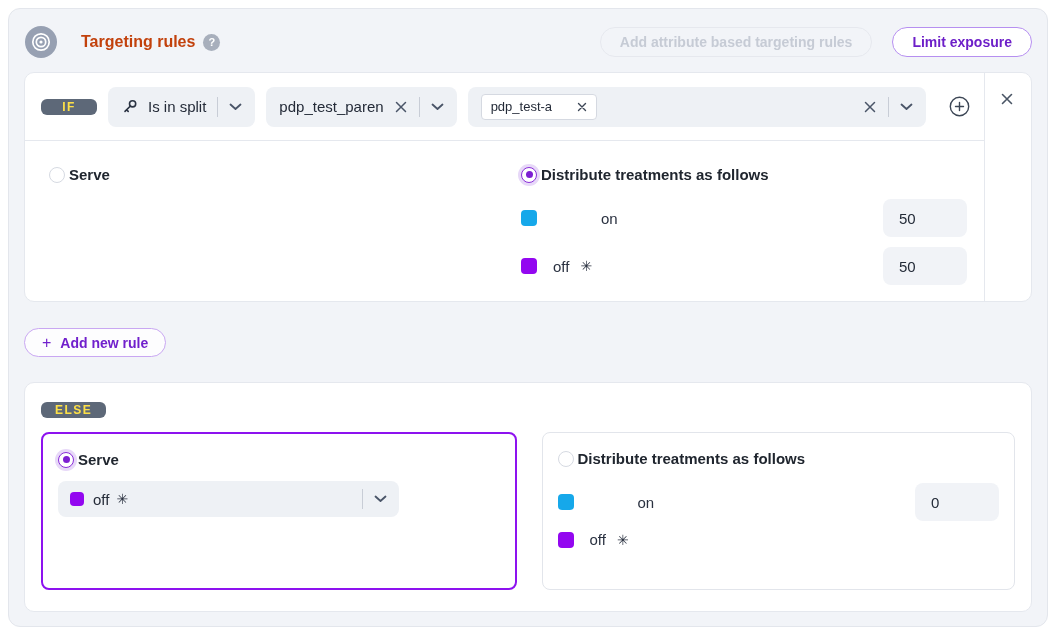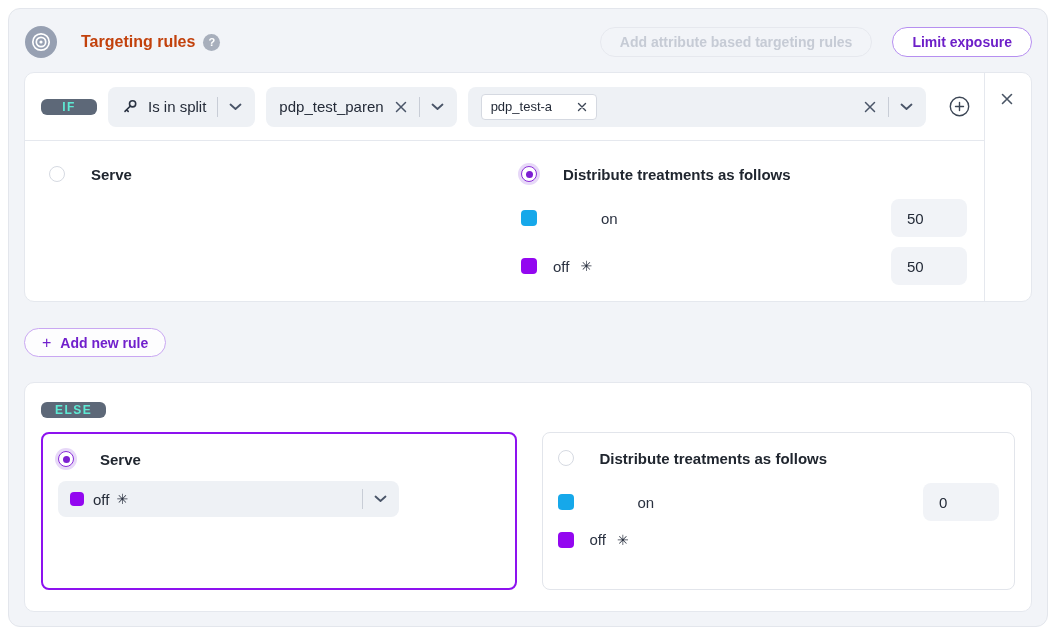--- a/index.html
+++ b/index.html
@@ -47,21 +47,21 @@
   }
   .card-main { flex: 1; display: flex; flex-direction: column; min-width: 0; }
   .card-aside { flex: 0 0 47px; border-left: 1px solid #e5e8ee; display: flex; justify-content: center; padding-top: 19px; }
   .close-x { width: 16px; height: 16px; cursor: pointer; }
 
   .cond-row {
     display: flex; align-items: center; gap: 11px; padding: 0 14px 0 16px;
     height: 75px; border-bottom: 1px solid #e5e8ee;
   }
   .badge {
-    background: #5d6878; color: #5eead4; font-size: 12px; font-weight: bold;
+    background: #5d6878; color: #fde047; font-size: 12px; font-weight: bold;
     letter-spacing: 1.5px; border-radius: 6px; height: 16px; min-width: 56px;
     display: inline-flex; align-items: center; justify-content: center; padding: 0 14px;
   }
   .pill {
     background: #eef1f5; border-radius: 8px; height: 40px;
     display: flex; align-items: center; padding: 0 13px; cursor: pointer;
   }
   .pill-text { font-size: 15px; color: #242b38; white-space: nowrap; }
   .pill .clip { max-width: 114px; overflow: hidden; }
   .vdiv { width: 1px; height: 20px; background: #c8cdd6; margin: 0 11px; flex: 0 0 auto; }
@@ -74,40 +74,40 @@
     display: inline-flex; align-items: center; gap: 25px; padding: 0 9px;
     font-size: 13px; color: #242b38;
   }
   .plus-circle { margin-left: 12px; cursor: pointer; display: flex; align-items: center; }
 
   
   .serve-area { display: flex; flex: 1; padding: 16px 17px 16px 24px; }
   .serve-left { flex: 0 0 472px; padding-top: 9px; }
   .dist-right { flex: 1; padding-top: 9px; }
 
-  .radio-row { display: flex; align-items: flex-start; gap: 26px; cursor: pointer; }
+  .radio-row { display: flex; align-items: center; gap: 4px; cursor: pointer; }
   .radio {
     width: 16px; height: 16px; border-radius: 50%; background: #fff;
     border: 1.5px solid #d6dae2; flex: 0 0 auto;
   }
   .radio.sel {
     border: 1.5px solid #8a2dd9; box-shadow: 0 0 0 3px #e7d8f8;
     display: flex; align-items: center; justify-content: center;
   }
   .radio.sel::after { content: ""; width: 7px; height: 7px; border-radius: 50%; background: #7d1fd2; }
   .radio-label { font-size: 15px; font-weight: bold; color: #20262f; }
 
   .treat-row { display: flex; align-items: center; margin-top: 10px; }
   .treat-row.first { margin-top: 16px; gap: 48px; }
   .sq { width: 16px; height: 16px; border-radius: 4px; flex: 0 0 auto; }
   .treat-name { font-size: 15px; color: #2a3140; margin-left: 16px; }
   .def-star { font-size: 14px; color: #2a3140; margin-left: 11px; }
   .treat-spacer { flex: 1; }
   .val-box {
-    width: 76px; height: 38px; background: #f1f3f7; border-radius: 8px;
+    width: 84px; height: 38px; background: #f1f3f7; border-radius: 8px;
     font-size: 15px; color: #242b38; display: flex; align-items: center; padding-left: 16px;
   }
 
   
   .else-card {
     background: #ffffff; border: 1px solid #e5e8ee; border-radius: 10px;
     margin: 25px 15px 0 15px; height: 230px; padding: 17px 16px 16px 16px;
   }
   .else-panels { display: flex; gap: 25px; margin-top: 14px; }
   .sub-panel { flex: 1; height: 158px; border-radius: 8px; padding: 17px 15px 15px 15px; background: #fff; }

